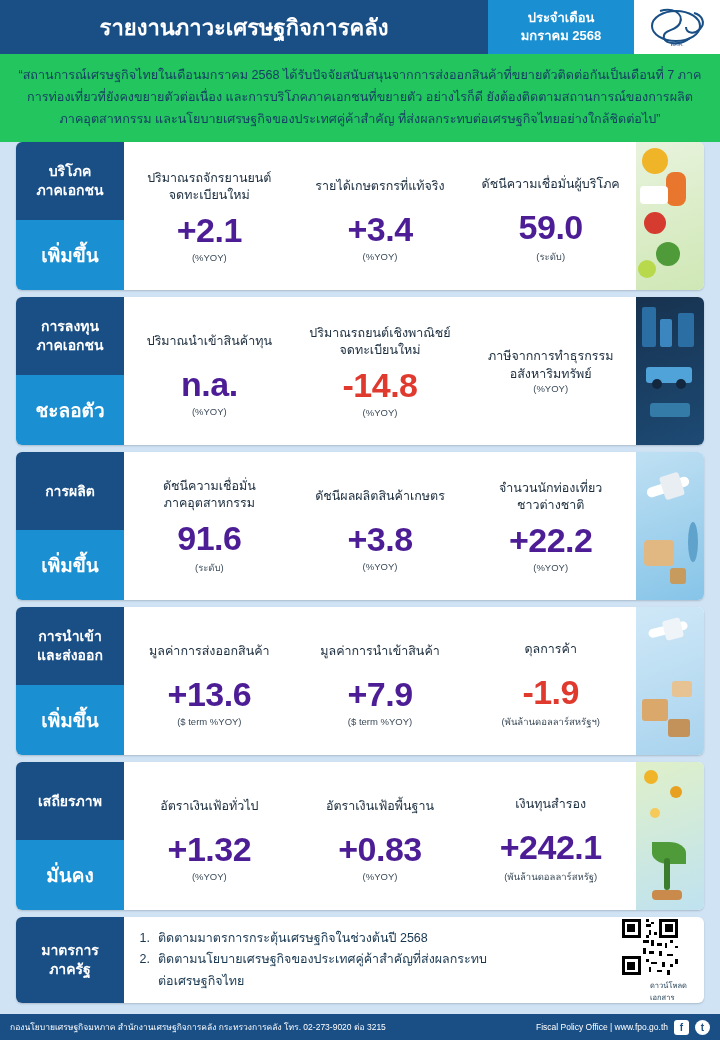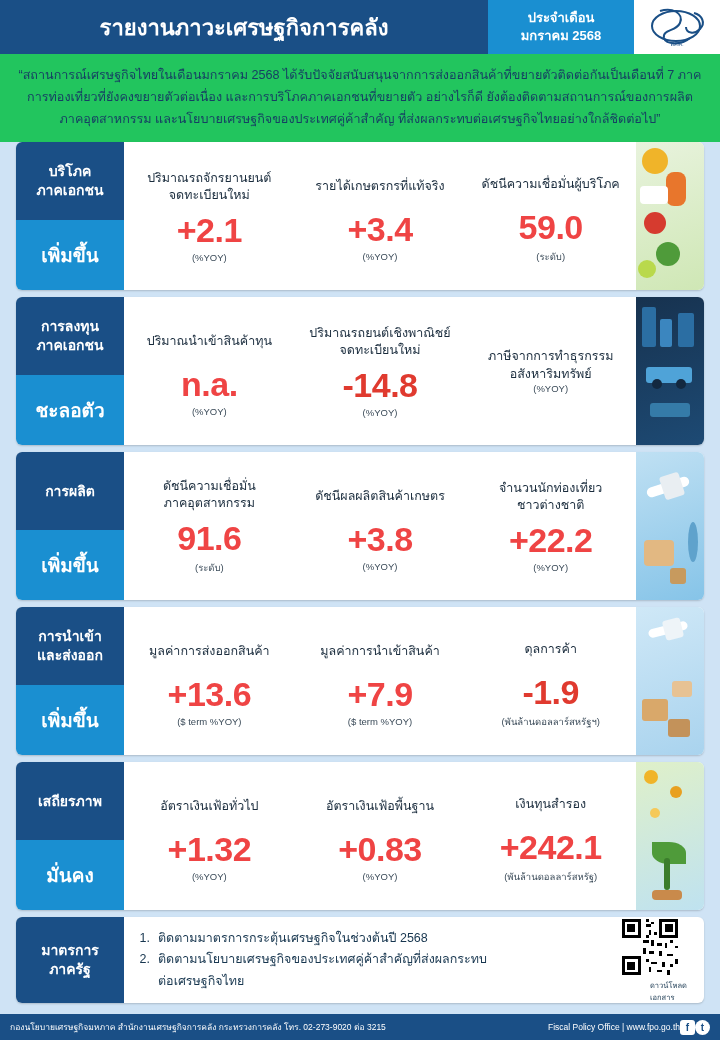--- a/index.html
+++ b/index.html
@@ -59,21 +59,21 @@
     flex:1; text-align:center; padding:6px 4px;
   }
   .metric .m-title {
     font-size:12.5px; color:#1a2c3d; line-height:1.4; min-height:34px;
     display:flex; align-items:center; justify-content:center; flex-direction:column;
   }
   .metric .m-value {
     font-size:34px; font-weight:bold; margin:6px 0 2px 0; letter-spacing:-0.5px;
   }
   .metric .m-unit { font-size:9.5px; color:#3a4a58; }
-  .pos { color:#ef4444; }
+  .pos { color:#4c1d95; }
   .neg { color:#e03a2f; }
 
   .row-img { width:68px; flex-shrink:0; position:relative; overflow:hidden; }
 
   
   .img-consume { background:linear-gradient(160deg,#e8f3dd,#cfe7b5); }
   .img-invest  { background:linear-gradient(160deg,#17324f,#1d4a74); }
   .img-produce { background:linear-gradient(160deg,#bfe0f3,#86c4e8); }
   .img-trade   { background:linear-gradient(160deg,#cfe8f7,#a9d3ee); }
   .img-stable  { background:linear-gradient(160deg,#dff0c9,#bfe2f0); }
@@ -89,21 +89,21 @@
   .qr-wrap { width:88px; display:flex; flex-direction:column; align-items:center; }
   .qr { width:60px; height:60px; background:#fff; padding:2px; }
   .qr-caption { font-size:7.5px; color:#17364f; margin-top:2px;margin-left:44px; }
 
   
   .footer {
     position:absolute; bottom:0; left:0; right:0; height:26px;
     background:#1a4f86; color:#fff; display:flex; align-items:center;
     justify-content:space-between; padding:0 10px; font-size:8.5px;
   }
-  .footer-right { display:flex; align-items:center; }
+  .footer-right { display:flex; align-items:center; gap:6px; }
   .social { width:15px; height:15px; border-radius:3px; background:#fff; color:#1a4f86;
     display:flex; align-items:center; justify-content:center; font-size:10px; font-weight:bold; }
   .social.tw { border-radius:50%; }
 </style>
 </head>
 <body>
 
 <div class="page">
 
   <div class="header">

